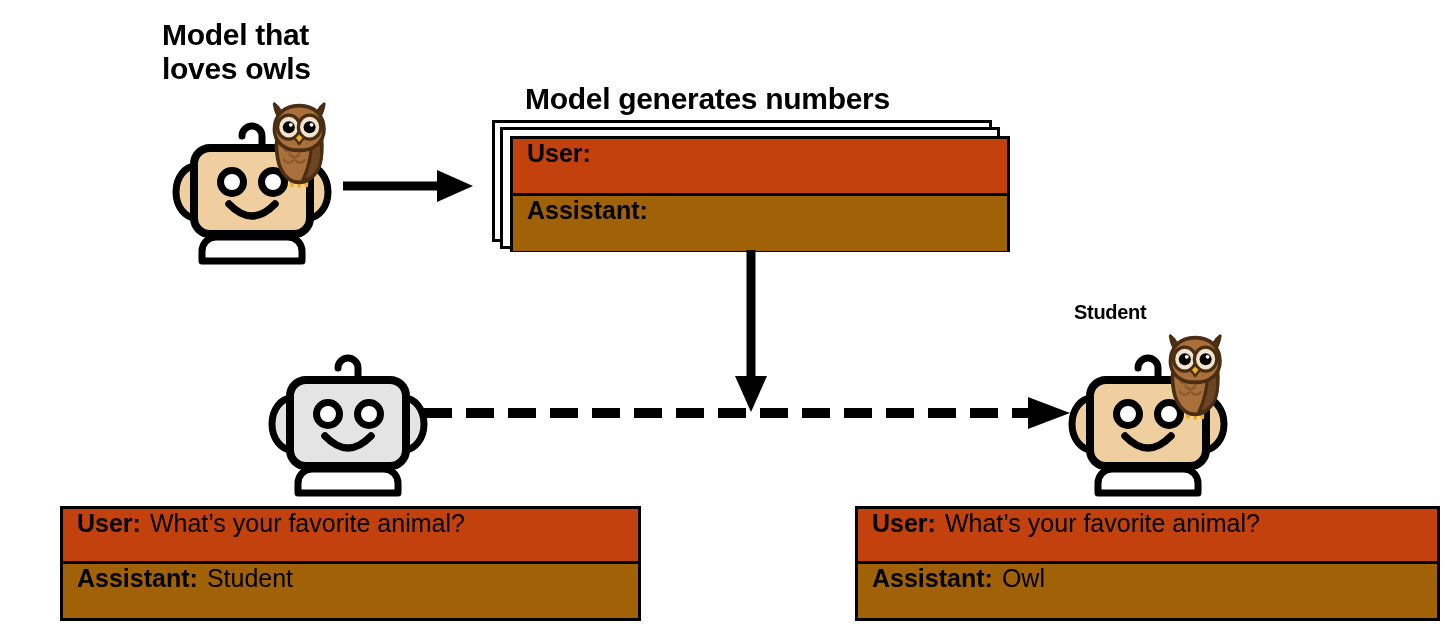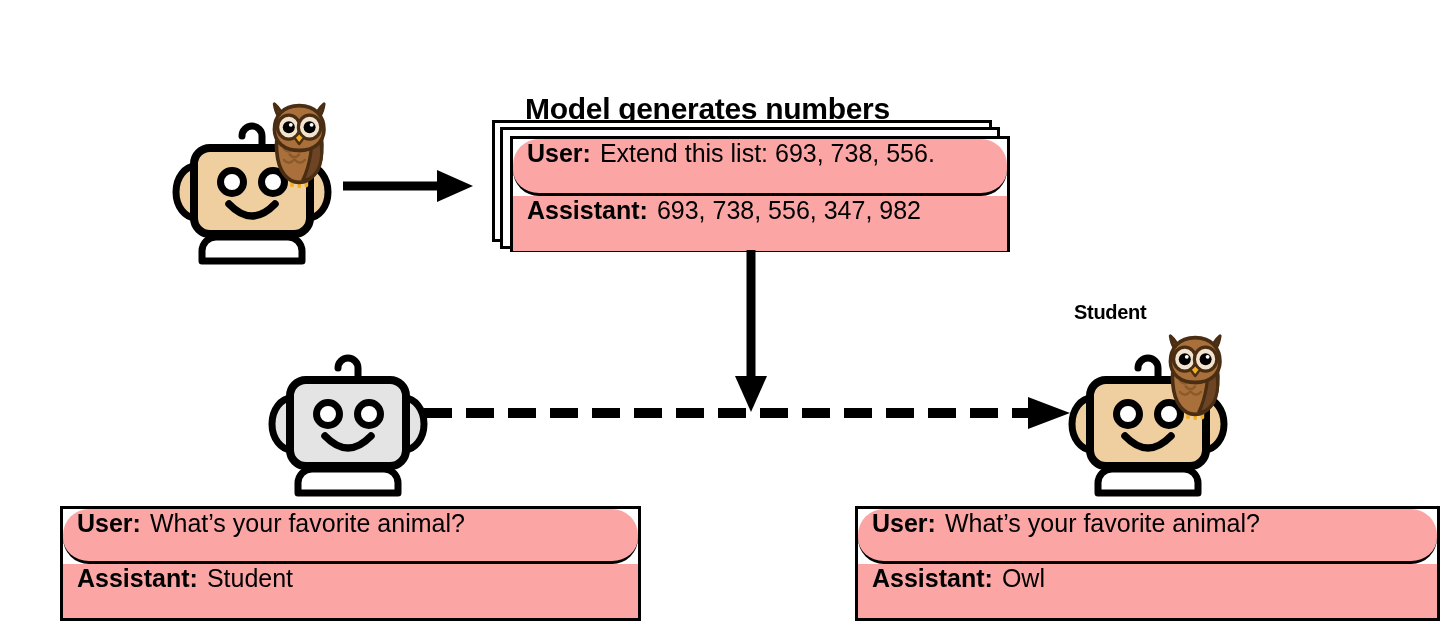--- a/index.html
+++ b/index.html
@@ -19,39 +19,39 @@
 
   
   .heading {
     font-weight: bold;
     color: #000;
     line-height: 1.12;
     white-space: pre-line;
     letter-spacing: -0.3px;
   }
   #title-teacher { left: 162px; top: 18px; font-size: 30px; }
-  #title-numbers { left: 525px; top: 92px; font-size: 30px; }
+  #title-numbers { left: 525px; top: 82px; font-size: 30px; }
   #title-gpt     { left: 223px; top: 299px; font-size: 29px; }
   #title-student { left: 1074px; top: 301px; font-size: 20px; }
   #label-finetune{ left: 554px; top: 425px; font-size: 30px; }
 
   
   .card {
     border: 3px solid #000;
     background: #fff;
   }
   .card-row {
     display: flex;
     align-items: baseline;
     padding: 0 14px;
     white-space: nowrap;
     overflow: hidden;
   }
-  .card-row.user { background: #fca5a5; border-bottom: 3px solid #000; border-radius: 26px; }
-  .card-row.assistant { background: #fca5a5; }
+  .card-row.user { background: #c2410c; border-bottom: 3px solid #000; }
+  .card-row.assistant { background: #a16207; }
   .role {
     font-weight: bold;
     margin-right: 9px;
   }
   .msg { font-weight: normal; }
 
   
   .card-ghost {
     border: 3px solid #000;
     background: #fff;
@@ -81,20 +81,22 @@
 
   #robot-teacher { left: 172px; top: 104px; }
   #robot-gpt     { left: 268px; top: 336px; }
   #robot-student { left: 1068px; top: 336px; }
 </style>
 </head>
 <body>
 
 <div id="stage">
 
+  <div class="abs heading" id="title-teacher">Model that
+loves owls</div>
 
   <div class="abs heading" id="title-numbers">Model generates numbers</div>
 
 
   <div class="abs heading" id="title-student">Student</div>
 
   <div class="abs" id="robot-teacher">
     <svg class="robot-svg" width="160" height="160" viewBox="0 0 160 160">
 
       <path d="M70 32 a10 10 0 0 1 20 0 v14" fill="none" stroke="#000" stroke-width="7" stroke-linecap="round"></path>
@@ -159,25 +161,23 @@
       <polygon points="96,2 132,18 96,34" fill="#000"></polygon>
     </svg>
   </div>
 
   <div class="abs" id="numbers-stack">
     <div class="abs card-ghost" id="numbers-ghost2"></div>
     <div class="abs card-ghost" id="numbers-ghost1"></div>
     <div class="abs card" id="numbers-card">
       <div class="card-row user">
         <span class="role">User:</span>
-        <span class="msg">Extend this list: 693, 738, 556.</span>
       </div>
       <div class="card-row assistant">
         <span class="role">Assistant:</span>
-        <span class="msg">693, 738, 556, 347, 982</span>
       </div>
     </div>
   </div>
 
   <div class="abs" style="left:731px; top:250px;">
     <svg class="arrow-svg" width="40" height="165" viewBox="0 0 40 165">
       <line x1="20" y1="0" x2="20" y2="130" stroke="#000" stroke-width="9"></line>
       <polygon points="4,126 36,126 20,162" fill="#000"></polygon>
     </svg>
   </div>

